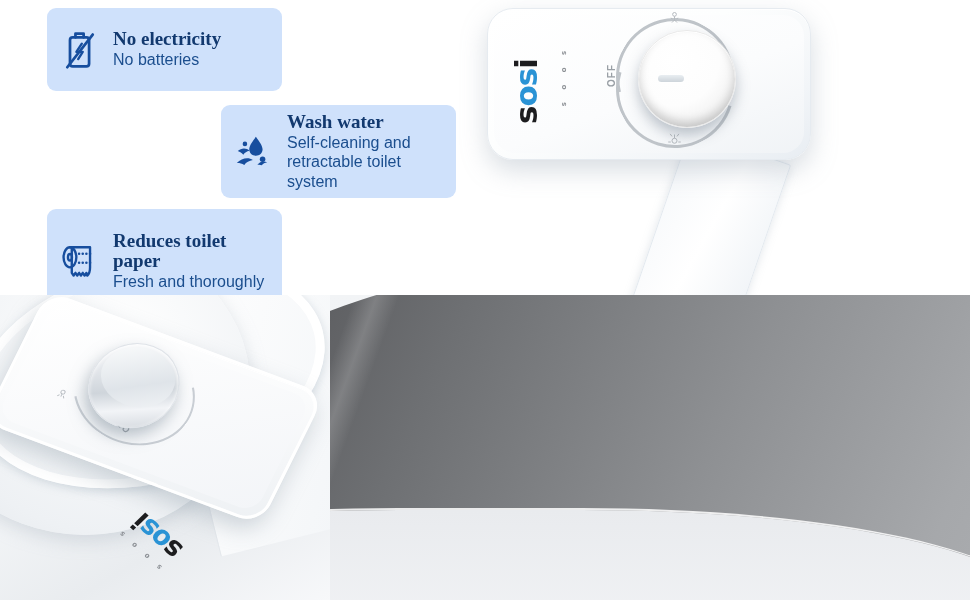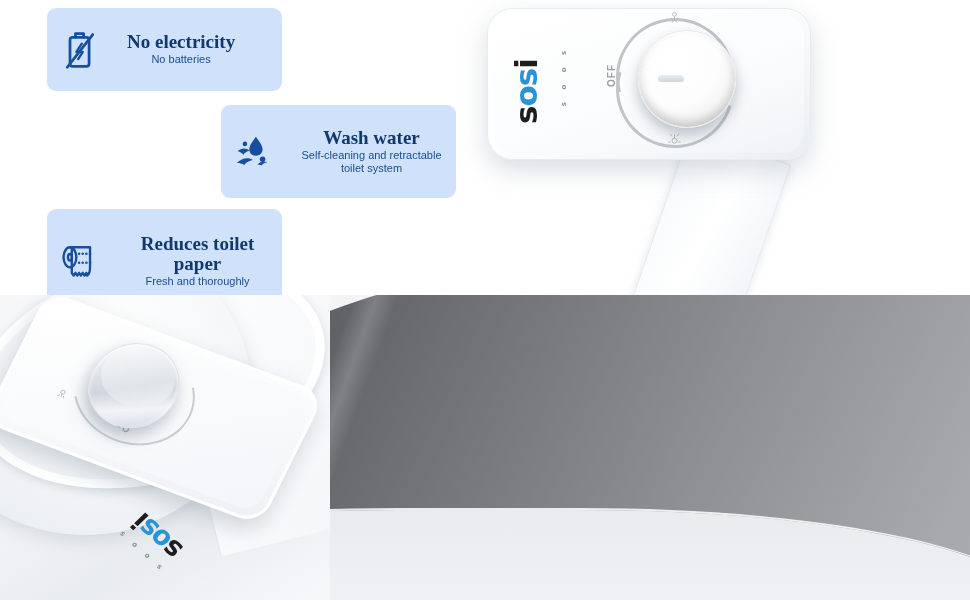--- a/index.html
+++ b/index.html
@@ -51,24 +51,24 @@
   .off-label{position:absolute;font-size:10px;font-weight:700;color:#9aa0a6;letter-spacing:1px;}
   #off-top{left:2px;top:58px;transform:rotate(-90deg);}
   .spray-ico{position:absolute;color:#b6bbc0;font-size:13px;}
   #spray-top-a{left:69px;top:-2px;}
   #spray-top-b{left:69px;top:120px;}
 
   
   .card{position:absolute;background:#cfe1fb;border-radius:9px;display:flex;align-items:center;
         padding:10px 14px 10px 10px;box-sizing:border-box;}
   .card .ico{flex:0 0 auto;width:46px;display:flex;align-items:center;justify-content:center;color:#174e9e;}
-  .card .txt{margin-left:24px;text-align:center;}
+  .card .txt{margin-left:10px;}
   .card .title{font-family:"Liberation Serif",serif;font-weight:700;font-size:19px;color:#12396f;
         line-height:1.06;margin:0 0 1px 0;}
-  .card .desc{font-size:11px;color:#1b4e8e;line-height:1.22;margin:0;}
+  .card .desc{font-size:16px;color:#1b4e8e;line-height:1.22;margin:0;}
   #card-0{left:47px;top:8px;width:235px;height:83px;}
   #card-1{left:221px;top:105px;width:235px;height:93px;}
   #card-2{left:47px;top:209px;width:235px;height:104px;}
 
   
   #bottom-panel{position:absolute;left:0;top:295px;width:970px;height:305px;overflow:hidden;
        background:linear-gradient(#f2f4f6,#eceef1);}
   #grad-ellipse{position:absolute;left:178px;top:-40px;width:1000px;height:430px;border-radius:50% / 46%;
        background:linear-gradient(115deg,#4d4d50 0%,#6e7073 26%,#8e9093 52%,#a6a8ab 74%,#b4b6b9 100%);}
   .sheen{position:absolute;background:linear-gradient(90deg,rgba(255,255,255,0),rgba(255,255,255,.5),rgba(255,255,255,0));}

